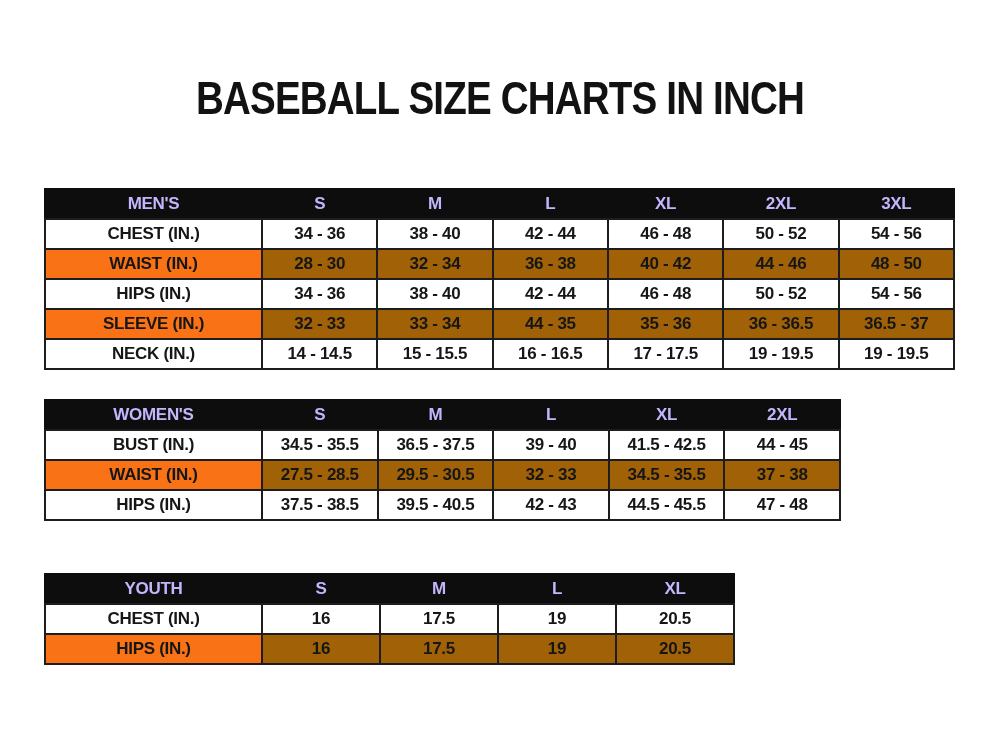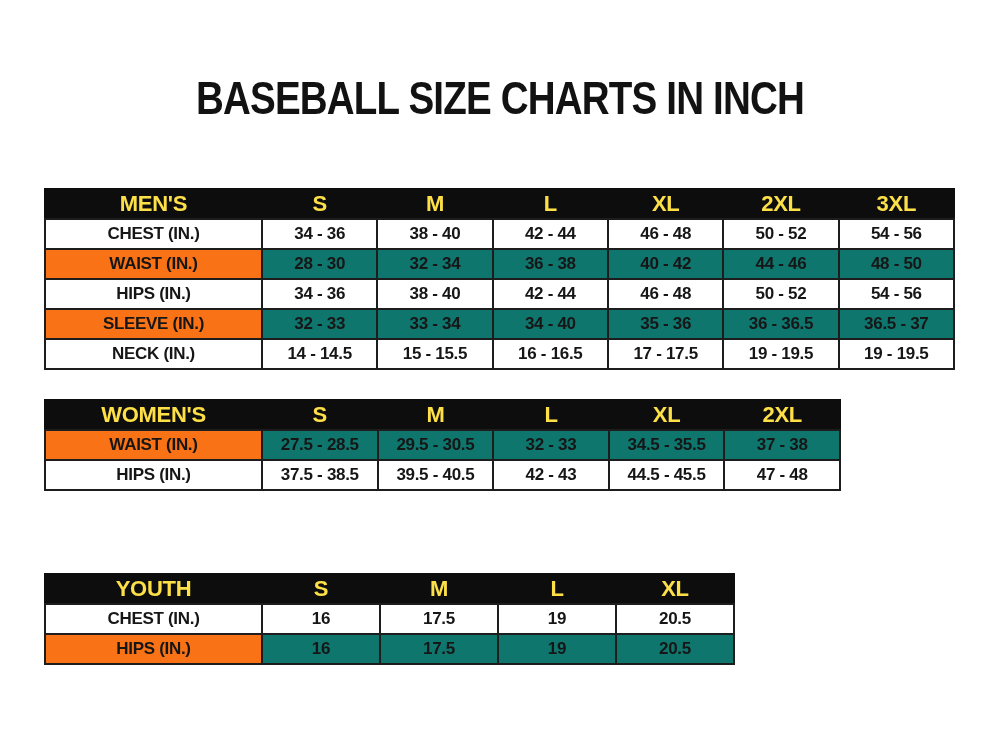--- a/index.html
+++ b/index.html
@@ -54,27 +54,27 @@
     vertical-align: middle;
     font-weight: bold;
     font-size: 17px;
     color: #161616;
     letter-spacing: -0.3px;
     white-space: nowrap;
     overflow: hidden;
   }
   .size-table thead th {
     background: #0d0d0d;
-    color: #fde047;
+    color: #c4b5fd;
     border-color: #0d0d0d;
     border-bottom-color: #1d1d1d;
-    font-size: 22px;
+    font-size: 17px;
   }
   .size-table thead th.label-col { width: 211px; }
-  .size-table tbody tr.alt td { background: #0f766e; }
+  .size-table tbody tr.alt td { background: #a16207; }
   .size-table tbody td.row-label { background: #ffffff; }
   .size-table tbody tr.alt td.row-label { background: #f97316; }
 </style>
 </head>
 <body>
 
 <div class="page-title">BASEBALL SIZE CHARTS IN INCH</div>
 
 <div class="table-host" id="host-mens">
     <table class="size-table size-table-mens">
@@ -114,21 +114,21 @@
           <td class="data-col">38 - 40</td>
           <td class="data-col">42 - 44</td>
           <td class="data-col">46 - 48</td>
           <td class="data-col">50 - 52</td>
           <td class="data-col">54 - 56</td>
         </tr>
         <tr class="alt">
           <td class="label-col row-label">SLEEVE (IN.)</td>
           <td class="data-col">32 - 33</td>
           <td class="data-col">33 - 34</td>
-          <td class="data-col">34 - 40</td>
+          <td class="data-col">44 - 35</td>
           <td class="data-col">35 - 36</td>
           <td class="data-col">36 - 36.5</td>
           <td class="data-col">36.5 - 37</td>
         </tr>
         <tr>
           <td class="label-col row-label">NECK (IN.)</td>
           <td class="data-col">14 - 14.5</td>
           <td class="data-col">15 - 15.5</td>
           <td class="data-col">16 - 16.5</td>
           <td class="data-col">17 - 17.5</td>
@@ -145,20 +145,28 @@
         <tr>
           <th class="label-col">WOMEN'S</th>
           <th class="data-col">S</th>
           <th class="data-col">M</th>
           <th class="data-col">L</th>
           <th class="data-col">XL</th>
           <th class="data-col">2XL</th>
         </tr>
       </thead>
       <tbody>
+        <tr>
+          <td class="label-col row-label">BUST (IN.)</td>
+          <td class="data-col">34.5 - 35.5</td>
+          <td class="data-col">36.5 - 37.5</td>
+          <td class="data-col">39 - 40</td>
+          <td class="data-col">41.5 - 42.5</td>
+          <td class="data-col">44 - 45</td>
+        </tr>
         <tr class="alt">
           <td class="label-col row-label">WAIST (IN.)</td>
           <td class="data-col">27.5 - 28.5</td>
           <td class="data-col">29.5 - 30.5</td>
           <td class="data-col">32 - 33</td>
           <td class="data-col">34.5 - 35.5</td>
           <td class="data-col">37 - 38</td>
         </tr>
         <tr>
           <td class="label-col row-label">HIPS (IN.)</td>

